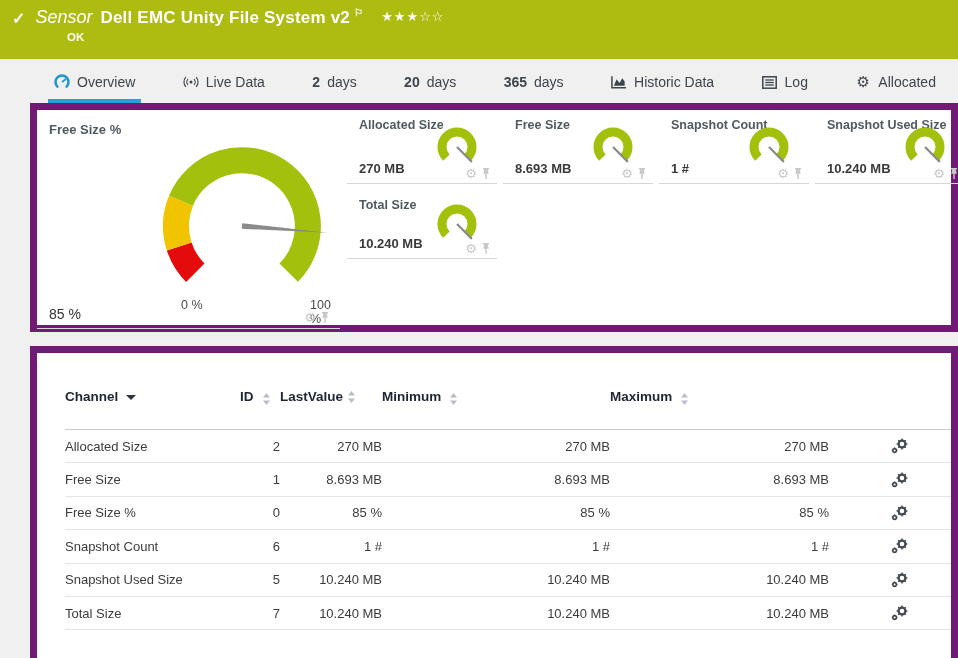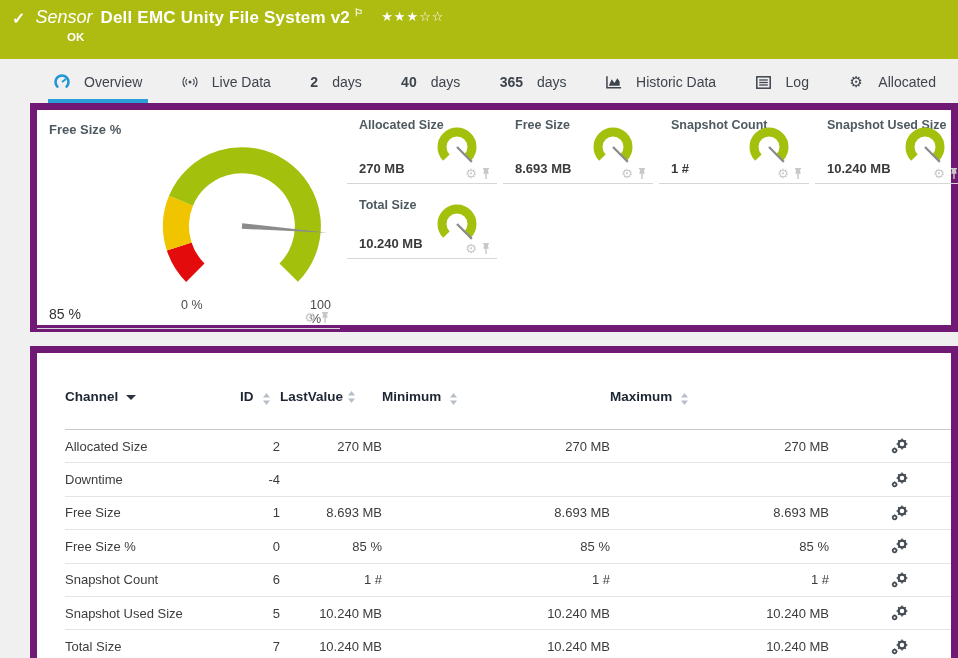--- a/index.html
+++ b/index.html
@@ -12,21 +12,21 @@
   .check { font-size:16px; font-weight:bold; margin-right:10px; position:relative; top:1px; }
   .kind { font-style:italic; font-size:18px; margin-right:8px; }
   .title { font-size:17px; font-weight:bold; letter-spacing:.2px; }
   .flag { font-size:10px; vertical-align:super; margin-left:4px; }
   .stars { font-size:13px; margin-left:18px; letter-spacing:1px; position:relative; top:-2px; }
   .status-ok { font-size:11.5px; font-weight:bold; margin:3px 0 0 55px; }
 
   
   .tabbar { height:44px; display:flex; align-items:flex-end; justify-content:space-between;
             padding:0 16px 0 48px; }
-  .tab { display:flex; align-items:center; gap:14px; font-size:14px; color:#3e444c;
+  .tab { display:flex; align-items:center; gap:7px; font-size:14px; color:#3e444c;
          padding:0 6px 13px 6px; cursor:pointer; white-space:nowrap; }
   .tab.active { border-bottom:4px solid #2b9fd8; padding-bottom:9px; }
   .tab b { font-weight:bold; }
   .tab .ticon { display:inline-flex; width:16px; height:16px; align-items:center; justify-content:center; }
 
   
   .panel { background:#fff; border:7px solid #701a75; margin-left:30px; }
   .gauge-panel { height:229px; display:flex; padding:0; }
 
   .bigcell { width:303px; height:219px; position:relative; border-bottom:1px solid #d6d6d6; flex:none; }
@@ -102,21 +102,21 @@
           <path d="M14.8 1.6 A8 8 0 0 1 14.8 12.4" fill="none" stroke="#3e444c" stroke-width="1.3"></path>
         </svg>
     </span>
     <span>Live Data</span>
   </div>
   <div class="tab">
     <b>2</b>
     <span>days</span>
   </div>
   <div class="tab">
-    <b>40</b>
+    <b>20</b>
     <span>days</span>
   </div>
   <div class="tab">
     <b>365</b>
     <span>days</span>
   </div>
   <div class="tab">
     <span class="ticon">
       <svg width="17" height="14" viewBox="0 0 17 14">
           <path d="M1 1 V13 H16" fill="none" stroke="#3e444c" stroke-width="1.6"></path>
@@ -301,35 +301,20 @@
     <div class="rowgears">
         <svg width="18" height="16" viewBox="0 0 18 16">
           <circle cx="11" cy="6" r="3.4" fill="none" stroke="#434a52" stroke-width="2.2"></circle>
           <path d="M11 0.6 v2 M11 9.4 v2 M5.6 6 h2 M14.4 6 h2 M7.2 2.2 l1.4 1.4 M13.4 8.4 l1.4 1.4 M14.8 2.2 l-1.4 1.4 M8.6 8.4 l-1.4 1.4" stroke="#434a52" stroke-width="1.4"></path>
           <circle cx="3.6" cy="12.4" r="1.8" fill="none" stroke="#434a52" stroke-width="1.6"></circle>
           <path d="M3.6 9.6 v1 M3.6 14.2 v1 M0.8 12.4 h1 M5.4 12.4 h1" stroke="#434a52" stroke-width="1.2"></path>
         </svg>
       </div>
   </div>
   <div class="trow tbody-row">
-    <div>Downtime</div>
-    <div class="num">-4</div>
-    <div class="num"></div>
-    <div class="num"></div>
-    <div class="num"></div>
-    <div class="rowgears">
-        <svg width="18" height="16" viewBox="0 0 18 16">
-          <circle cx="11" cy="6" r="3.4" fill="none" stroke="#434a52" stroke-width="2.2"></circle>
-          <path d="M11 0.6 v2 M11 9.4 v2 M5.6 6 h2 M14.4 6 h2 M7.2 2.2 l1.4 1.4 M13.4 8.4 l1.4 1.4 M14.8 2.2 l-1.4 1.4 M8.6 8.4 l-1.4 1.4" stroke="#434a52" stroke-width="1.4"></path>
-          <circle cx="3.6" cy="12.4" r="1.8" fill="none" stroke="#434a52" stroke-width="1.6"></circle>
-          <path d="M3.6 9.6 v1 M3.6 14.2 v1 M0.8 12.4 h1 M5.4 12.4 h1" stroke="#434a52" stroke-width="1.2"></path>
-        </svg>
-      </div>
-  </div>
-  <div class="trow tbody-row">
     <div>Free Size</div>
     <div class="num">1</div>
     <div class="num">8.693 MB</div>
     <div class="num">8.693 MB</div>
     <div class="num">8.693 MB</div>
     <div class="rowgears">
         <svg width="18" height="16" viewBox="0 0 18 16">
           <circle cx="11" cy="6" r="3.4" fill="none" stroke="#434a52" stroke-width="2.2"></circle>
           <path d="M11 0.6 v2 M11 9.4 v2 M5.6 6 h2 M14.4 6 h2 M7.2 2.2 l1.4 1.4 M13.4 8.4 l1.4 1.4 M14.8 2.2 l-1.4 1.4 M8.6 8.4 l-1.4 1.4" stroke="#434a52" stroke-width="1.4"></path>
           <circle cx="3.6" cy="12.4" r="1.8" fill="none" stroke="#434a52" stroke-width="1.6"></circle>

